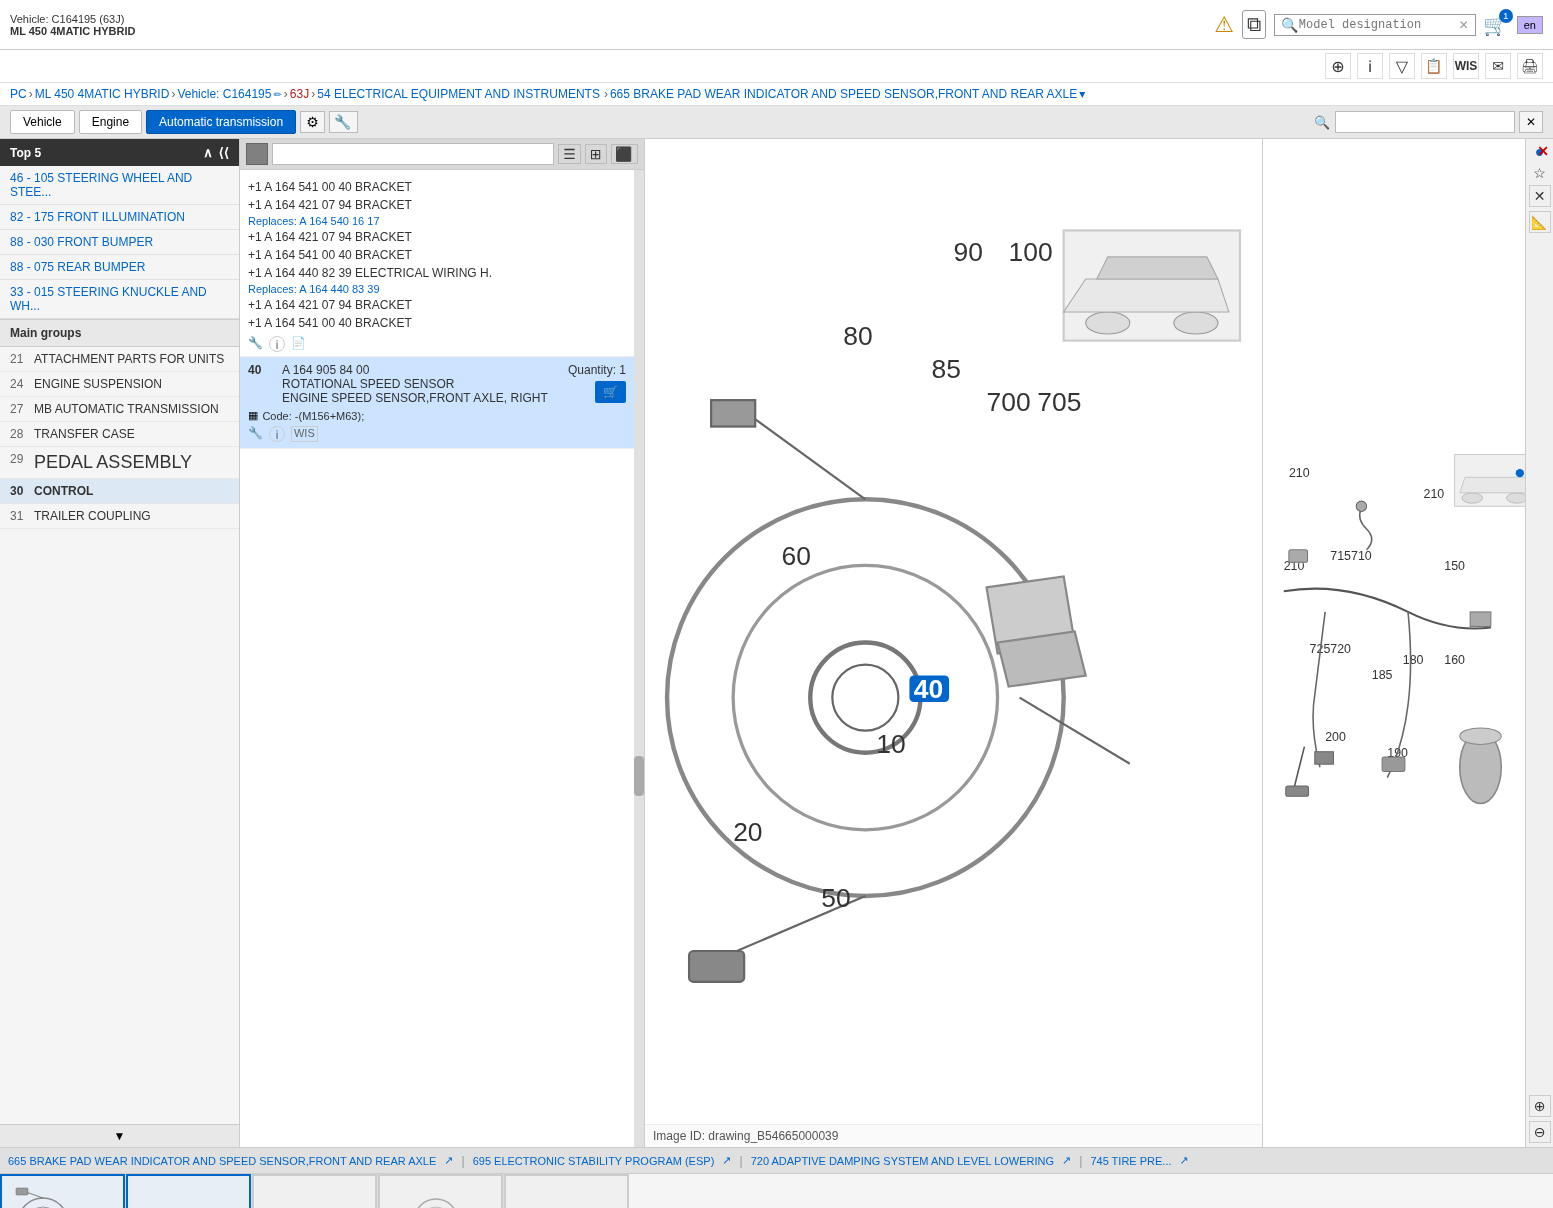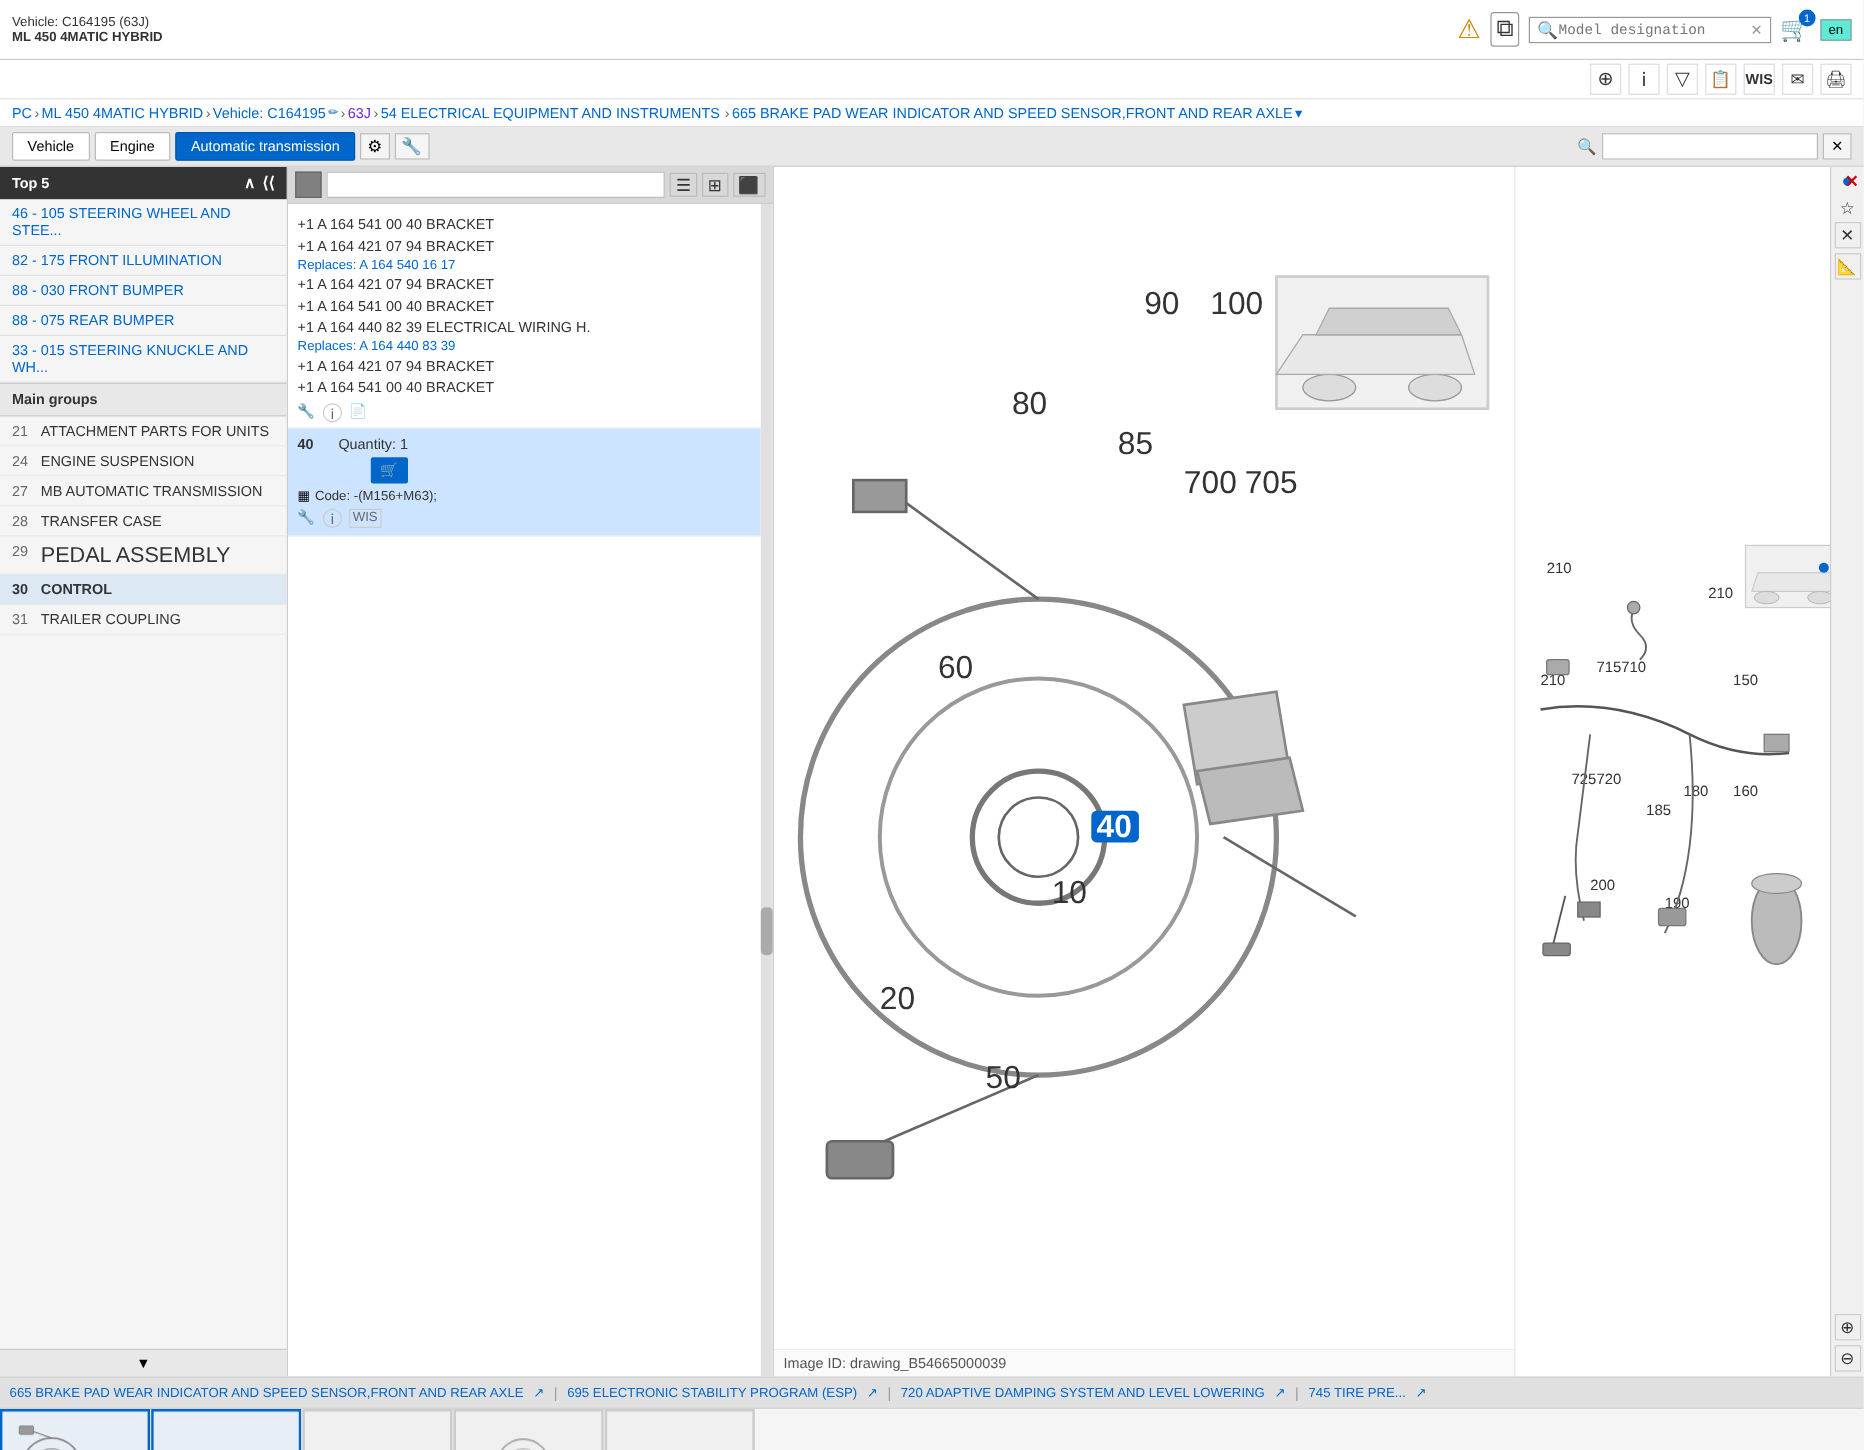--- a/index.html
+++ b/index.html
@@ -18,21 +18,21 @@
     <span style="font-size:20px;color:#333;cursor:pointer;border:1px solid #999;padding:2px 4px;border-radius:3px;">⧉</span>
     <div style="display:flex;align-items:center;border:1px solid #999;background:#fff;padding:2px 6px;">
       <span style="color:#666;font-size:14px;">🔍</span>
       <input style="border: none; outline: none; font-size: 12px; width: 160px; font-family: Liberation Mono, monospace;" placeholder="Model designation">
       <span style="color:#999;cursor:pointer;font-size:12px;">✕</span>
     </div>
     <div style="position:relative;cursor:pointer;font-size:20px;">
       🛒
       <span style="position:absolute;top:-4px;right:-4px;background:#0066cc;color:#fff;border-radius:50%;width:14px;height:14px;font-size:9px;display:flex;align-items:center;justify-content:center;">1</span>
     </div>
-    <div style="border:1px solid #999;padding:2px 6px;font-size:11px;background:#5eead4;cursor:pointer;">en</div>
+    <div style="border:1px solid #999;padding:2px 6px;font-size:11px;background:#c4b5fd;cursor:pointer;">en</div>
   </div>
 </div>
 
 <div style="display:flex;align-items:center;justify-content:flex-end;background:#fff;padding:3px 10px;border-bottom:1px solid #ddd;gap:6px;">
   <span style="cursor:pointer;font-size:16px;color:#333;width:26px;height:26px;display:flex;align-items:center;justify-content:center;border:1px solid #ddd;">⊕</span>
   <span style="cursor:pointer;font-size:16px;color:#333;width:26px;height:26px;display:flex;align-items:center;justify-content:center;border:1px solid #ddd;">ℹ</span>
   <span style="cursor:pointer;font-size:16px;color:#333;width:26px;height:26px;display:flex;align-items:center;justify-content:center;border:1px solid #ddd;">▽</span>
   <span style="cursor:pointer;font-size:14px;color:#333;width:26px;height:26px;display:flex;align-items:center;justify-content:center;border:1px solid #ddd;">📋</span>
   <span style="cursor:pointer;font-size:12px;font-weight:bold;color:#333;width:26px;height:26px;display:flex;align-items:center;justify-content:center;border:1px solid #ddd;">WIS</span>
   <span style="cursor:pointer;font-size:14px;color:#333;width:26px;height:26px;display:flex;align-items:center;justify-content:center;border:1px solid #ddd;">✉</span>
@@ -40,21 +40,21 @@
 </div>
 
 <div style="background:#fff;padding:4px 10px;border-bottom:1px solid #ddd;display:flex;align-items:center;flex-wrap:wrap;gap:2px;font-size:11px;">
   <span style="color:#0066cc;cursor:pointer;">PC</span>
   <span style="color:#666;">›</span>
   <span style="color:#0066cc;cursor:pointer;">ML 450 4MATIC HYBRID</span>
   <span style="color:#666;">›</span>
   <span style="color:#0066cc;cursor:pointer;">Vehicle: C164195</span>
   <span style="color:#0066cc;cursor:pointer;font-size:10px;">✏</span>
   <span style="color:#666;">›</span>
-  <span style="color:#6d28d9;cursor:pointer;">63J</span>
+  <span style="color:#b91c1c;cursor:pointer;">63J</span>
   <span style="color:#666;">›</span>
   <span style="color:#0066cc;cursor:pointer;">54 ELECTRICAL EQUIPMENT AND INSTRUMENTS</span>
   <br style="width:100%;">
   <span style="color:#666;">›</span>
   <span style="color:#0066cc;cursor:pointer;">665 BRAKE PAD WEAR INDICATOR AND SPEED SENSOR,FRONT AND REAR AXLE</span>
   <span style="color:#0066cc;cursor:pointer;">▾</span>
 </div>
 
 <div style="background:#e8e8e8;display:flex;align-items:center;padding:4px 10px;border-bottom:1px solid #ccc;gap:4px;">
   <button style="background:#fff;border:1px solid #bbb;padding:4px 12px;cursor:pointer;font-size:12px;border-radius:2px;">Vehicle</button>
@@ -150,20 +150,25 @@
           <div style="display:flex;gap:6px;margin-top:4px;">
             <span style="font-size:12px;color:#666;cursor:pointer;">🔧</span>
             <span style="font-size:12px;color:#666;cursor:pointer;border:1px solid #ccc;border-radius:50%;width:16px;height:16px;display:inline-flex;align-items:center;justify-content:center;">ℹ</span>
             <span style="font-size:12px;color:#666;cursor:pointer;">📄</span>
           </div>
         </div>
 
         <div style="padding:6px 8px;border-bottom:1px solid #eee;background:#cce4ff;">
           <div style="display:flex;align-items:flex-start;gap:6px;">
             <span style="font-size:12px;font-weight:bold;color:#333;width:28px;flex-shrink:0;">40</span>
+            <div style="flex:1;">
+              <div style="font-size:12px;color:#333;">A 164 905 84 00</div>
+              <div style="font-size:12px;color:#333;">ROTATIONAL SPEED SENSOR</div>
+              <div style="font-size:12px;color:#333;">ENGINE SPEED SENSOR,FRONT AXLE, RIGHT</div>
+            </div>
             <div style="display:flex;flex-direction:column;align-items:flex-end;gap:4px;">
               <span style="font-size:12px;color:#333;">Quantity: 1</span>
               <button style="background:#0066cc;color:#fff;border:none;padding:4px 8px;cursor:pointer;border-radius:2px;font-size:12px;">🛒</button>
             </div>
           </div>
           <div style="display:flex;align-items:center;gap:4px;margin-top:4px;">
             <span style="font-size:11px;">▦</span>
             <span style="font-size:11px;color:#333;">Code: -(M156+M63);</span>
           </div>
           <div style="display:flex;gap:6px;margin-top:4px;">

